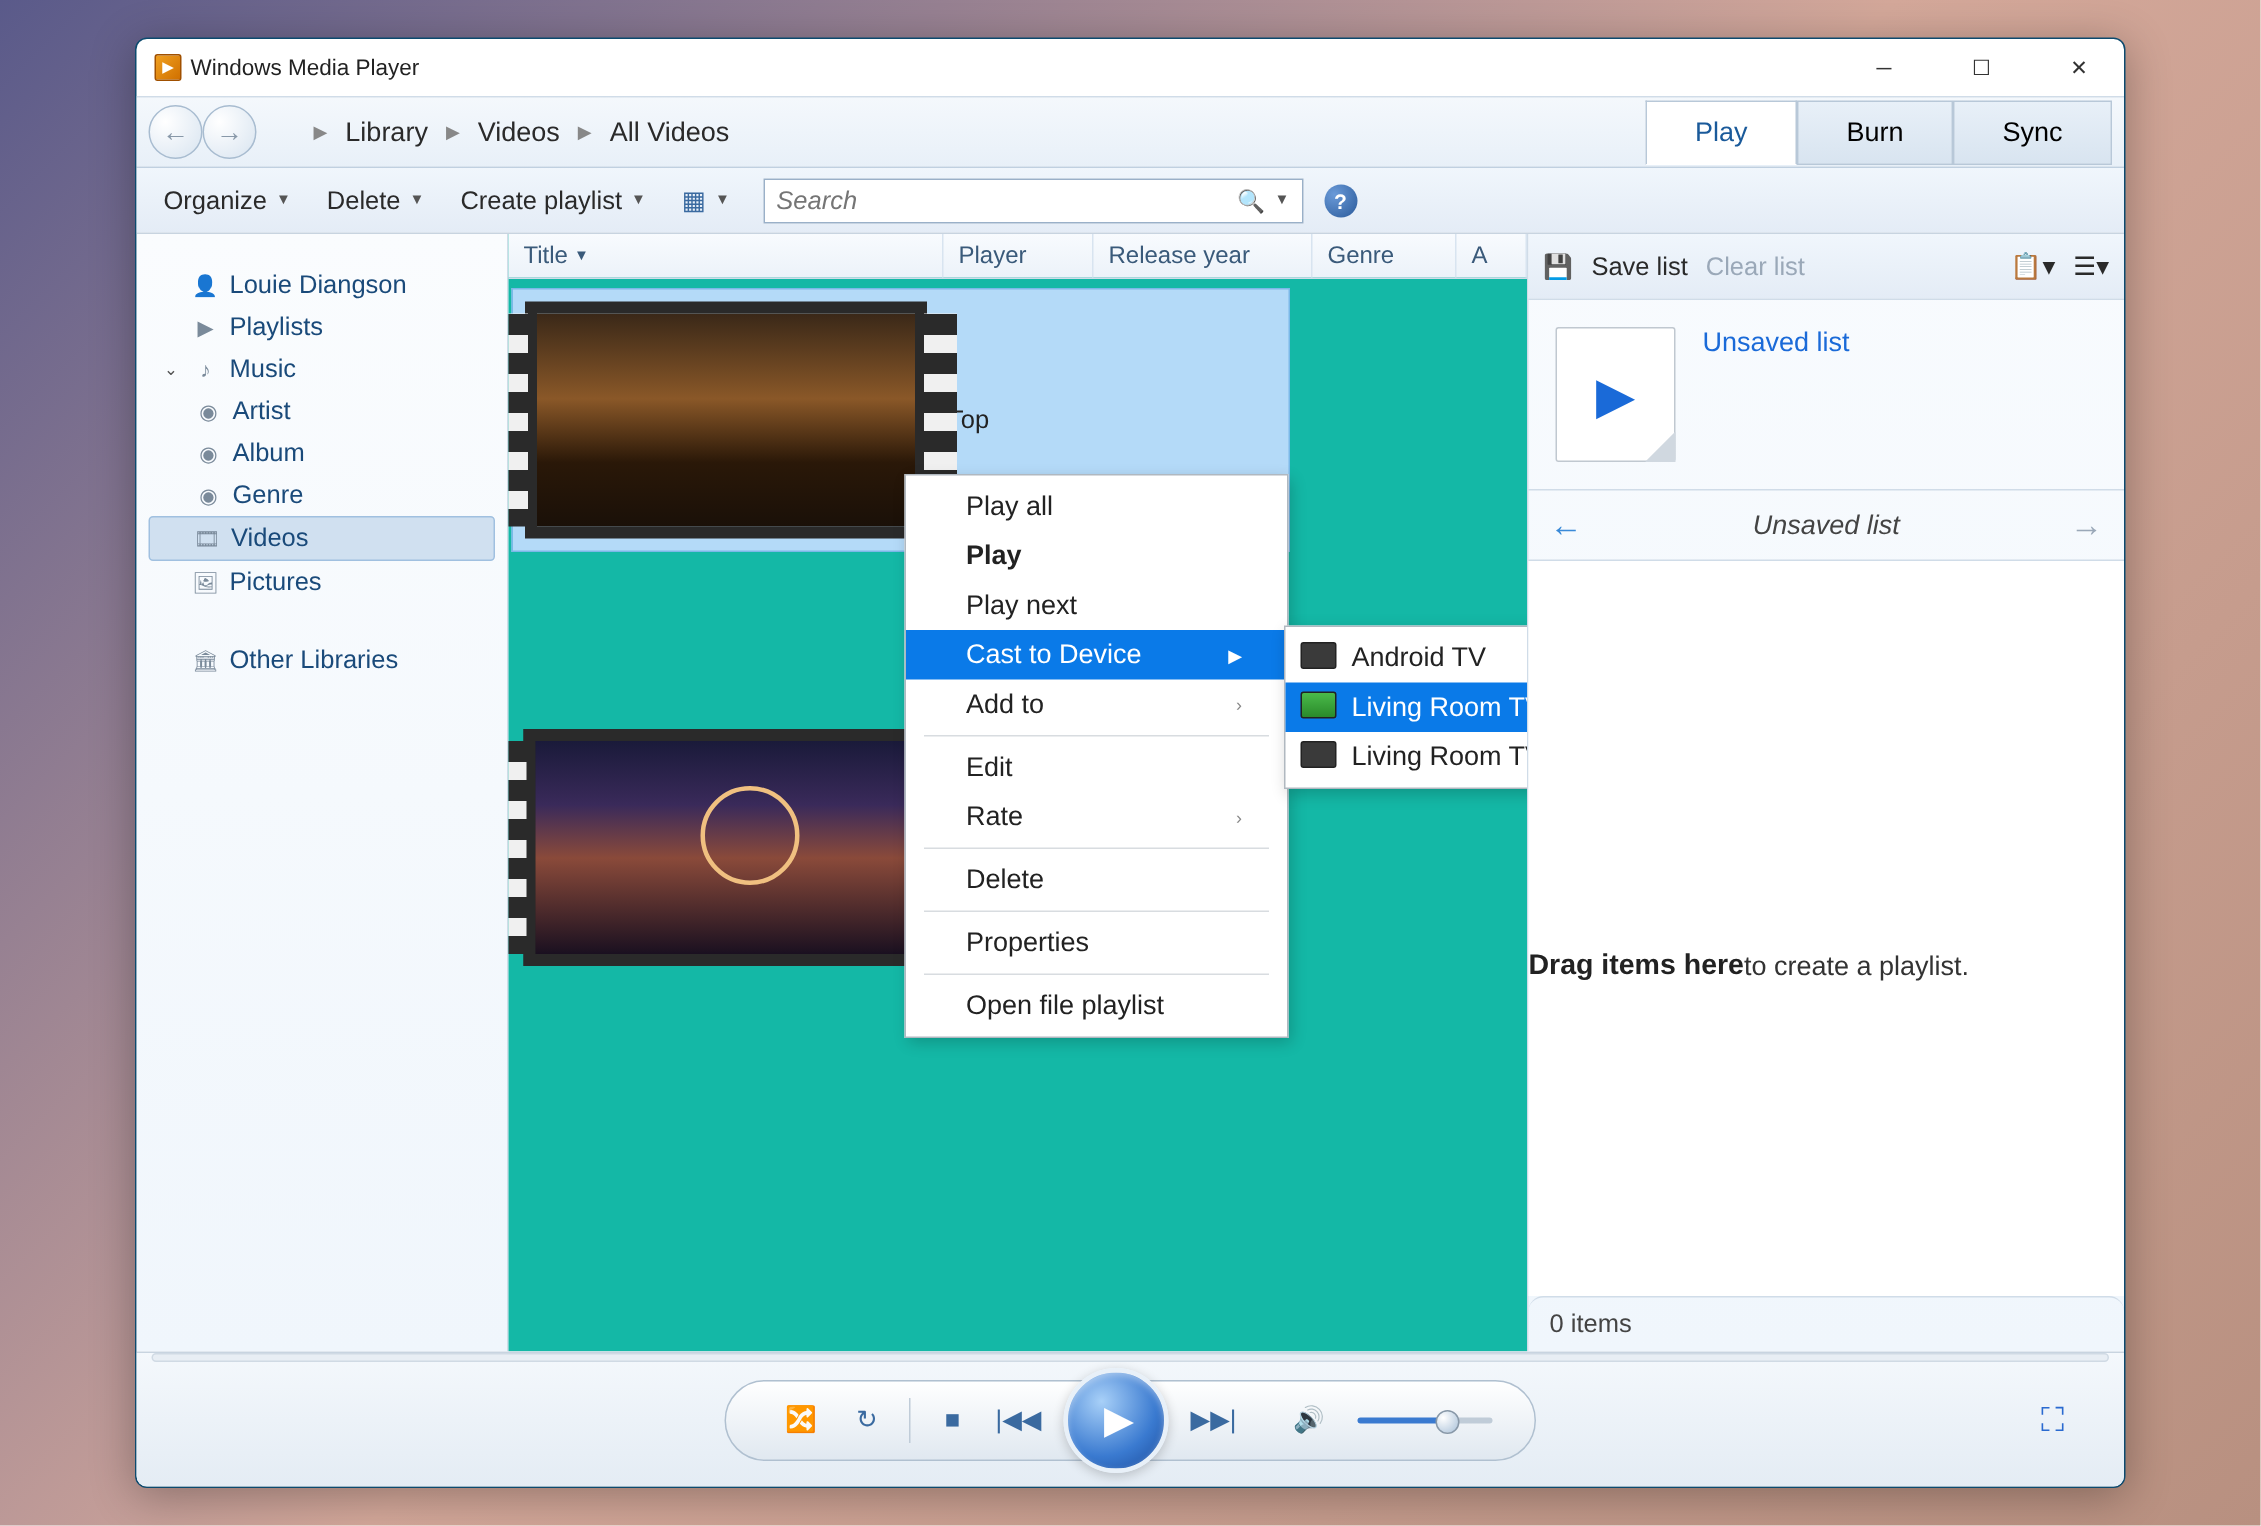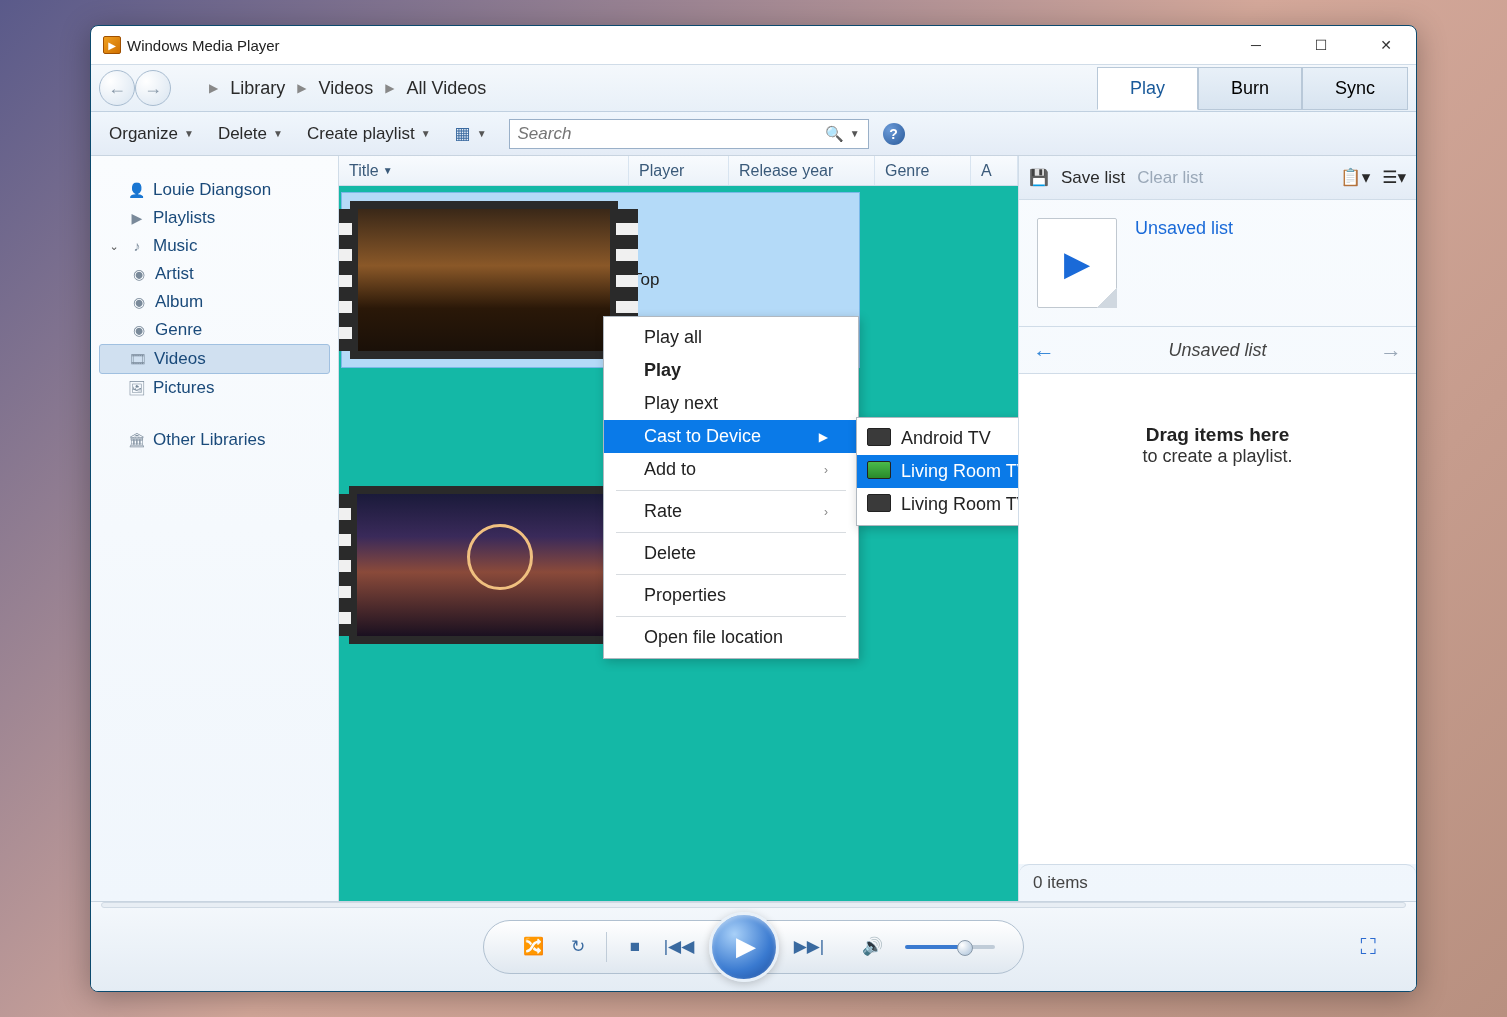--- a/index.html
+++ b/index.html
@@ -53,21 +53,21 @@
 .rp-btn { font-size: 17px; color: #2a2a2a; cursor: pointer; }
 .rp-btn.disabled { color: #9aa8b8; }
 .rp-top { display: flex; gap: 18px; padding: 18px; }
 .file-icon { width: 80px; height: 90px; background: #fff; border: 1px solid #c0c8d0; border-radius: 2px; display: flex; align-items: center; justify-content: center; position: relative; }
 .file-icon::after { content: "▶"; color: #1a6ad8; font-size: 34px; }
 .file-corner { position: absolute; right: -1px; bottom: -1px; width: 20px; height: 20px; background: linear-gradient(135deg, transparent 48%, #d0d8e0 50%); }
 .unsaved-link { color: #1a6ad8; font-size: 18px; cursor: pointer; }
 .rp-mid { display: flex; align-items: center; justify-content: space-between; padding: 10px 14px; border-top: 1px solid #d0dce8; border-bottom: 1px solid #d0dce8; }
 .rp-mid .arrow { color: #3a8ad8; font-size: 22px; cursor: pointer; }
 .rp-mid .title { font-style: italic; font-size: 18px; color: #444; }
-.drop-zone { flex: 1; display: flex; flex-direction: column; align-items: center; padding-top: 50px; background: #fff; }
+.drop-zone { flex: 1; display: flex; flex-direction: row; align-items: center; padding-top: 50px; background: #fff; }
 .dz-bold { font-weight: bold; font-size: 19px; color: #222; }
 .dz-sub { font-size: 18px; color: #333; margin-top: 0; }
 .rp-footer { padding: 8px 14px; font-size: 17px; color: #444; border-top: 1px solid #d0dce8; border-radius: 10px; }
 .player-bar { height: 90px; background: linear-gradient(#f4f8fc,#e4ecf4); border-top: 1px solid #c8d4e0; display: flex; align-items: center; justify-content: center; position: relative; }
 .player-controls { display: flex; align-items: center; gap: 0; background: linear-gradient(#fff,#e0e8f0); border: 1px solid #b0c0d0; border-radius: 40px; padding: 4px 28px; height: 54px; }
 .pc-btn { width: 44px; height: 44px; display: flex; align-items: center; justify-content: center; color: #3a6aa0; font-size: 17px; cursor: pointer; }
 .pc-divider { width: 1px; height: 30px; background: #c0ccd8; margin: 0 6px; }
 .play-btn { width: 70px; height: 70px; border-radius: 50%; background: radial-gradient(circle at 35% 30%, #a8d0f8, #3a7ad0 60%, #1a4a9a); border: 3px solid #e8f0f8; display: flex; align-items: center; justify-content: center; margin: 0 8px; box-shadow: 0 2px 8px rgba(0,0,0,0.2), inset 0 2px 4px rgba(255,255,255,0.4); }
 .play-btn::after { content: "▶"; color: #fff; font-size: 26px; margin-left: 4px; }
 .volume { display: flex; align-items: center; gap: 10px; margin-left: 20px; }
@@ -223,30 +223,31 @@
           <div class="cm-item">Play next</div>
           <div class="cm-item highlighted">
               <span>Cast to Device</span>
               <span class="sub-arrow">▶</span>
             </div>
           <div class="cm-item">
               <span>Add to</span>
               <span class="sub-arrow" style="color:#888">›</span>
             </div>
           <div class="cm-sep"></div>
+          <div class="cm-item">Edit</div>
           <div class="cm-item">
               <span>Rate</span>
               <span class="sub-arrow" style="color:#888">›</span>
             </div>
           <div class="cm-sep"></div>
           <div class="cm-item">Delete</div>
           <div class="cm-sep"></div>
           <div class="cm-item">Properties</div>
           <div class="cm-sep"></div>
-          <div class="cm-item">Open file location</div>
+          <div class="cm-item">Open file playlist</div>
 
           <div class="submenu">
             <div class="sm-item"><span class="sm-icon"></span><span>Android TV</span></div>
             <div class="sm-item highlighted"><span class="sm-icon green"></span><span>Living Room TV</span></div>
             <div class="sm-item"><span class="sm-icon"></span><span>Living Room TV</span></div>
 
           </div>
         </div>
       </div>
     </div>

